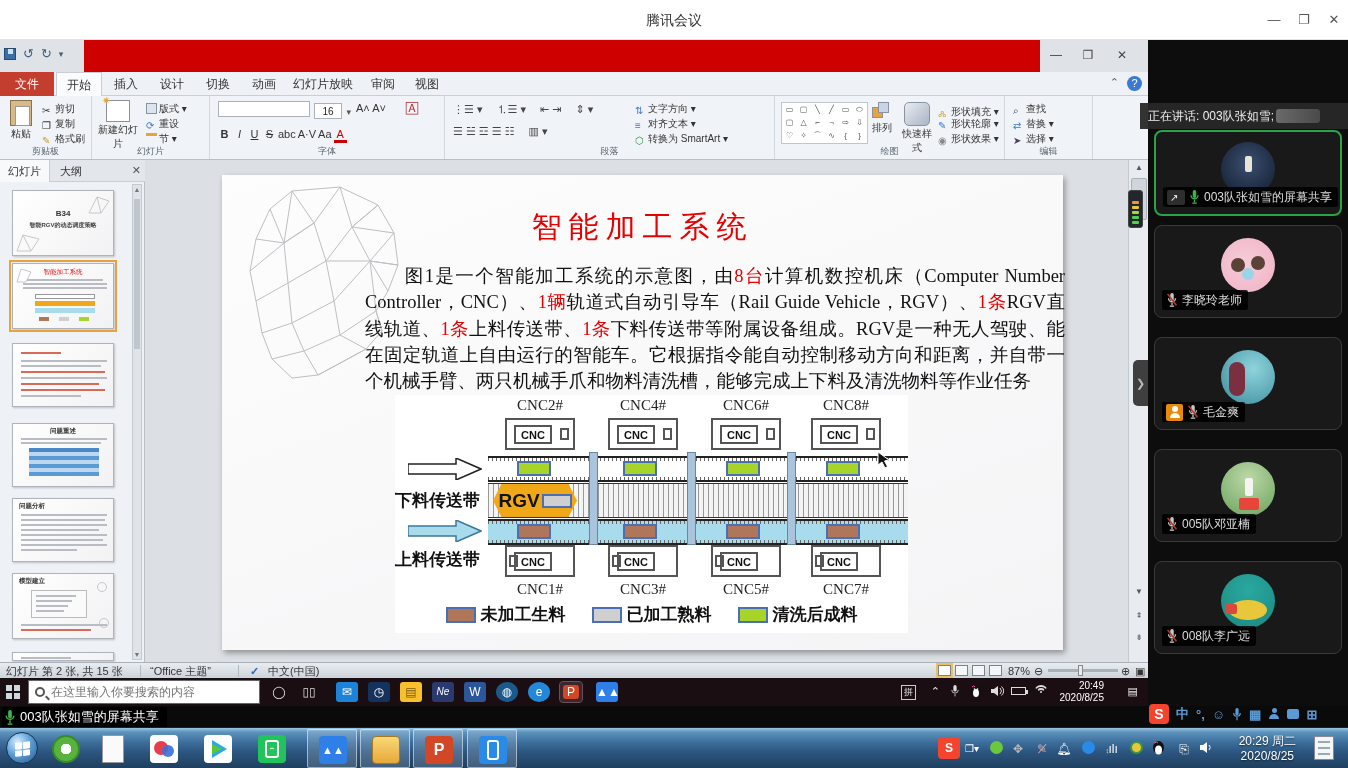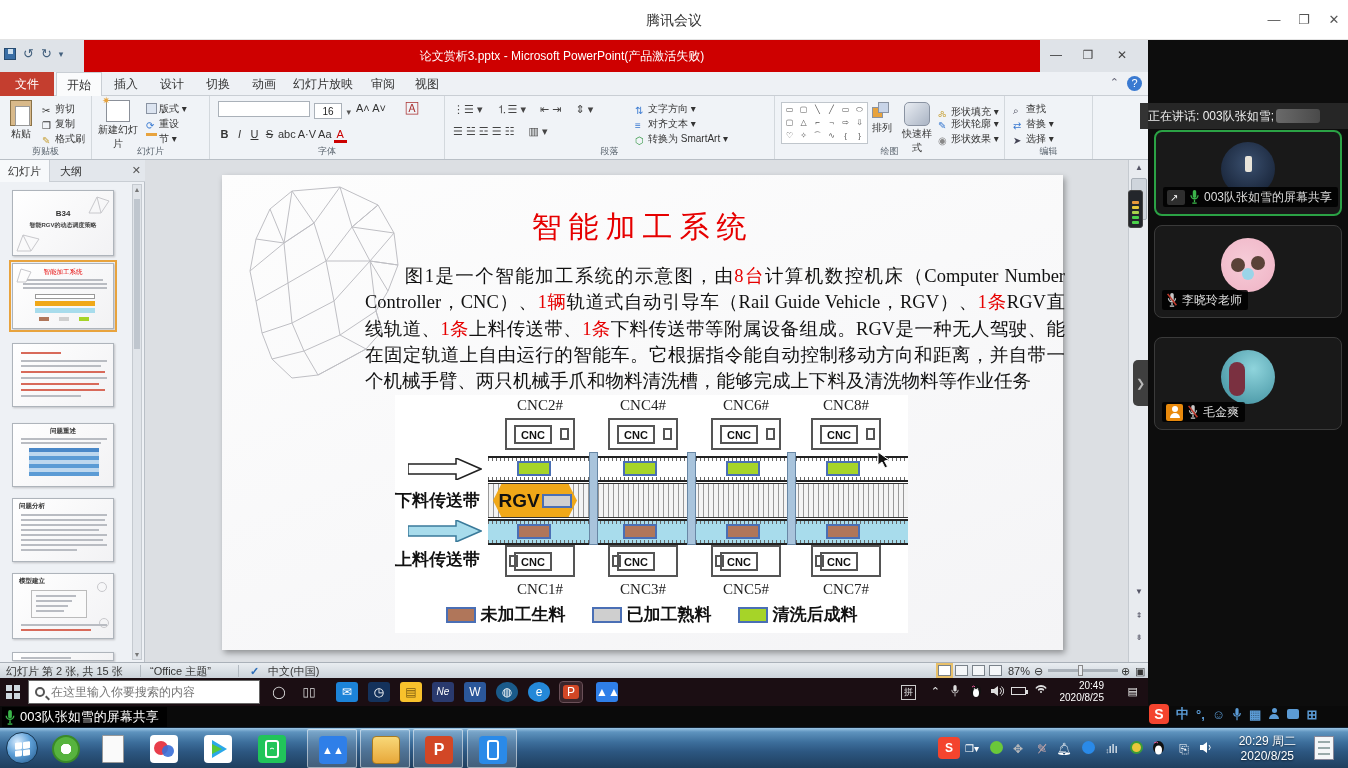--- a/index.html
+++ b/index.html
@@ -199,21 +199,20 @@
   <div class="abs shared">
 
     <div class="abs ppt-tb">
       <div class="abs ppt-red"></div>
       <div class="abs qat">
         <span class="floppy"></span>
         <span>↺</span>
         <span>↻</span>
         <span style="font-size:9px">▾</span>
       </div>
-      <div class="abs ppt-title">论文赏析3.pptx - Microsoft PowerPoint(产品激活失败)</div>
       <div class="abs wbtn" style="left:1042px">—</div>
       <div class="abs wbtn" style="left:1074px">❐</div>
       <div class="abs wbtn" style="left:1108px">✕</div>
     </div>
 
     <div class="abs tabrow">
       <div class="ftab">文件</div>
       <div class="tab active" style="left:56px;width:46px">开始</div>
       <div class="tab" style="left:104px;width:44px">插入</div>
       <div class="tab" style="left:150px;width:44px">设计</div>
@@ -657,21 +656,53 @@
             <rect x="4" y="0" width="4" height="9" rx="2" fill="#c8c8c8"></rect>
             <path d="M2 6 a4 4 0 0 0 8 0" stroke="#c8c8c8" fill="none" stroke-width="1.5"></path>
             <line x1="6" y1="11" x2="6" y2="14" stroke="#c8c8c8" stroke-width="1.5"></line>
             <line x1="3.5" y1="15" x2="8.5" y2="15" stroke="#c8c8c8" stroke-width="1.5"></line>
             <line x1="1" y1="1" x2="11" y2="14" stroke="#c0392b" stroke-width="1.8"></line>
           </svg>
         <span>李晓玲老师</span>
       </div>
     </div>
 
-
+    <div class="tile" style="top:409px;height:93px">
+      <div class="avatar" style="top:12px;background:radial-gradient(circle at 50% 30%, #bcd8a8, #6aa25c)">
+        <div style="position:absolute;left:24px;top:16px;width:8px;height:18px;background:#f4f4f0;border-radius:2px"></div>
+        <div style="position:absolute;left:18px;top:36px;width:20px;height:12px;background:#e8453a;border-radius:2px"></div>
+      </div>
+      <div class="namechip">
+        <svg width="12" height="14" viewBox="0 0 12 16">
+            <rect x="4" y="0" width="4" height="9" rx="2" fill="#c8c8c8"></rect>
+            <path d="M2 6 a4 4 0 0 0 8 0" stroke="#c8c8c8" fill="none" stroke-width="1.5"></path>
+            <line x1="6" y1="11" x2="6" y2="14" stroke="#c8c8c8" stroke-width="1.5"></line>
+            <line x1="3.5" y1="15" x2="8.5" y2="15" stroke="#c8c8c8" stroke-width="1.5"></line>
+            <line x1="1" y1="1" x2="11" y2="14" stroke="#c0392b" stroke-width="1.8"></line>
+          </svg>
+        <span>005队邓亚楠</span>
+      </div>
+    </div>
+
+    <div class="tile" style="top:521px;height:93px">
+      <div class="avatar" style="top:12px;background:radial-gradient(circle at 50% 30%, #2aa8a0, #1a8880)">
+        <div style="position:absolute;left:8px;top:26px;width:38px;height:20px;border-radius:50%;background:#e8c83a"></div>
+        <div style="position:absolute;left:4px;top:30px;width:12px;height:10px;background:#d84a3a;border-radius:2px"></div>
+      </div>
+      <div class="namechip">
+        <svg width="12" height="14" viewBox="0 0 12 16">
+            <rect x="4" y="0" width="4" height="9" rx="2" fill="#c8c8c8"></rect>
+            <path d="M2 6 a4 4 0 0 0 8 0" stroke="#c8c8c8" fill="none" stroke-width="1.5"></path>
+            <line x1="6" y1="11" x2="6" y2="14" stroke="#c8c8c8" stroke-width="1.5"></line>
+            <line x1="3.5" y1="15" x2="8.5" y2="15" stroke="#c8c8c8" stroke-width="1.5"></line>
+            <line x1="1" y1="1" x2="11" y2="14" stroke="#c0392b" stroke-width="1.8"></line>
+          </svg>
+        <span>008队李广远</span>
+      </div>
+    </div>
   </div>
 
   <div class="abs handle">❯</div>
   <div class="abs volwidget">
     <i style="background:#4ad24a"></i>
     <i style="background:#4ad24a"></i>
     <i style="background:#a8d24a"></i>
     <i style="background:#e8c83a"></i>
     <i style="background:#e8983a"></i>
   </div>

